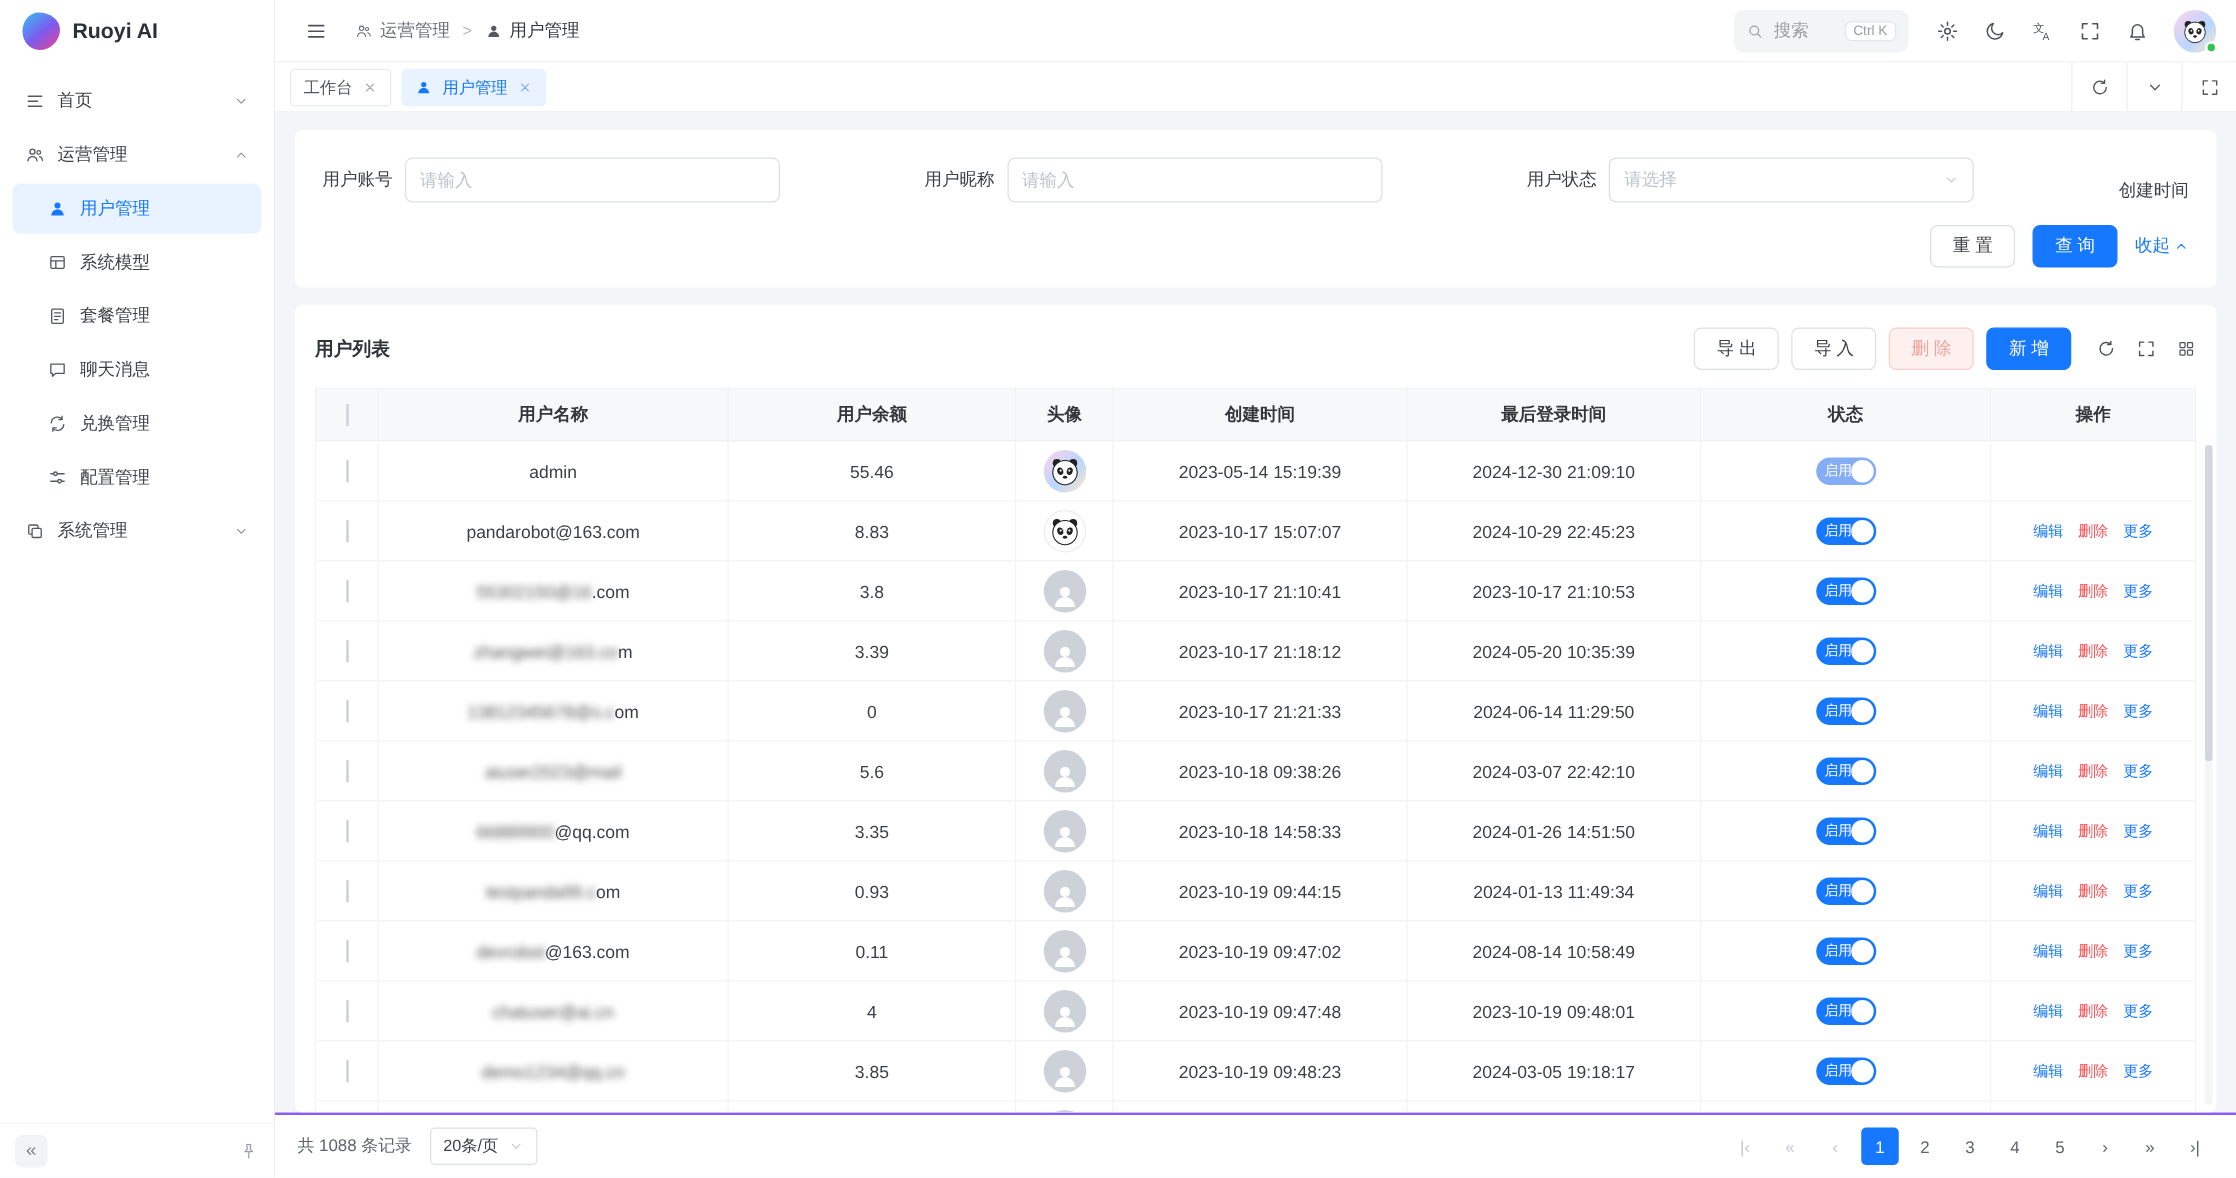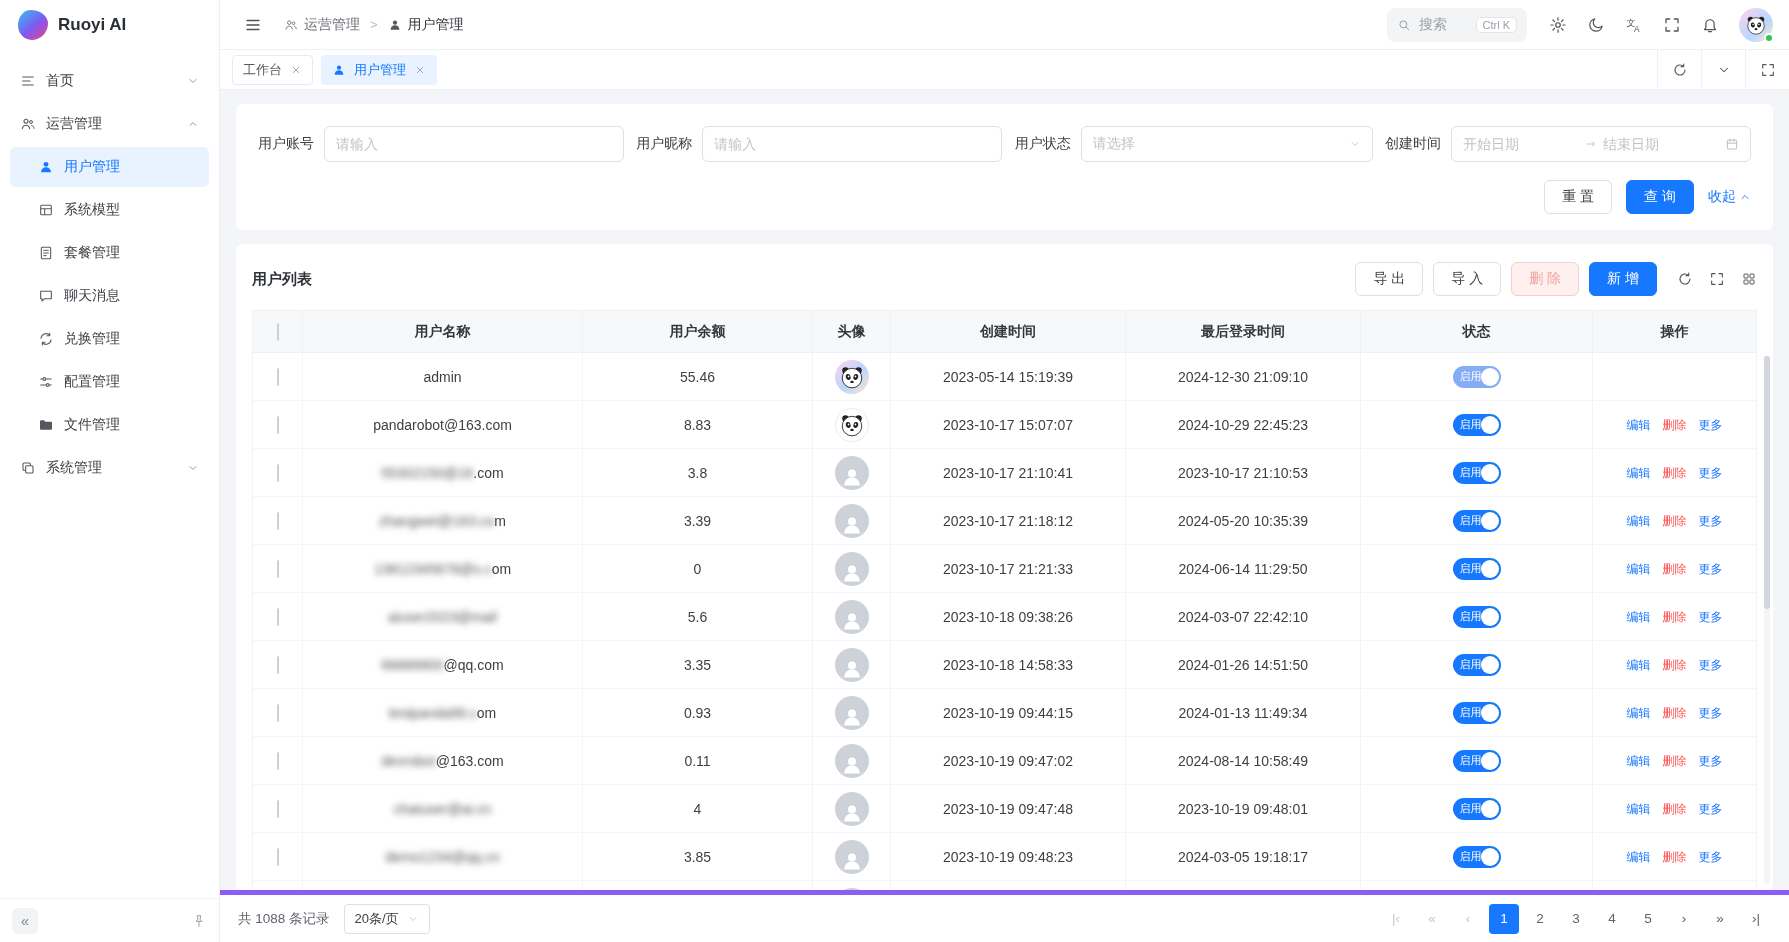--- a/index.html
+++ b/index.html
@@ -104,21 +104,21 @@
   .toggle::after{content:"";position:absolute;right:2px;top:2px;width:18px;height:18px;border-radius:50%;background:#fff}
   .toggle.light{background:#84adf5}
   .row-actions{display:inline-flex;gap:12px;font-size:12px}
   .row-actions.hidden{visibility:hidden}
   .act-edit,.act-more{color:#1677ff;cursor:pointer}
   .act-del{color:#ff4d4f;cursor:pointer}
   .tscroll{position:absolute;right:3px;top:112px;bottom:6px;width:6px;background:#f4f5f7;border-radius:3px}
   .tscroll-thumb{width:6px;height:48%;background:#d3d6dc;border-radius:3px;cursor:pointer}
 
   
-  .footer{height:52px;background:#fff;border-top:5px solid #8b5cf6;display:flex;align-items:center;padding:0 18px;gap:14px;flex-shrink:0}
+  .footer{height:52px;background:#fff;border-top:2px solid #8b5cf6;display:flex;align-items:center;padding:0 18px;gap:14px;flex-shrink:0}
   .total-text{color:#5f646b;font-size:13.5px}
   .size-select{height:30px;border:1px solid #dcdfe3;border-radius:4px;display:flex;align-items:center;gap:8px;padding:0 10px;font-size:13px;color:#3c3f44;cursor:pointer;background:#fff}
   .pager{margin-left:auto;display:flex;align-items:center;gap:6px}
   .pg{min-width:30px;height:30px;border-radius:4px;display:flex;align-items:center;justify-content:center;color:#5f646b;font-size:13.5px;cursor:pointer;padding:0 4px}
   .pg.disabled{color:#c3c8cf;cursor:default}
   .pg.active{background:#1677ff;color:#fff}
 </style>
 </head>
 <body>
 
@@ -324,28 +324,20 @@
 
           <div class="nav-item sub">
             <span class="nicon">
               <svg class="ic">
                 <use href="#i-sliders"></use>
               </svg>
             </span>
             <span>配置管理</span>
           </div>
 
-          <div class="nav-item sub">
-            <span class="nicon">
-              <svg class="ic">
-                <use href="#i-folder-fill"></use>
-              </svg>
-            </span>
-            <span>文件管理</span>
-          </div>
 
       </div>
       <div class="nav-item">
         <span class="nicon">
             <svg class="ic">
               <use href="#i-copy"></use>
             </svg>
           </span>
         <span>系统管理</span>
         <span class="chev">
@@ -501,34 +493,20 @@
               <span>请选择</span>
               <span class="sel-chev">
                   <svg class="ic12">
                     <use href="#i-chevron-down"></use>
                   </svg>
                 </span>
             </span>
           </div>
           <div class="field">
             <span class="field-label">创建时间</span>
-            <span class="control ctl-dates">
-              <input placeholder="开始日期" style="">
-              <span class="dicon">
-                  <svg class="ic12">
-                    <use href="#i-arrow-right"></use>
-                  </svg>
-                </span>
-              <input placeholder="结束日期" style="">
-              <span class="dicon">
-                  <svg class="ic14">
-                    <use href="#i-calendar"></use>
-                  </svg>
-                </span>
-            </span>
           </div>
         </div>
         <div class="filter-actions">
           <button class="btn">重 置</button>
           <button class="btn primary">查 询</button>
           <span class="link">
             <span>收起</span>
             <svg class="ic12">
                 <use href="#i-chevron-up"></use>
               </svg>

